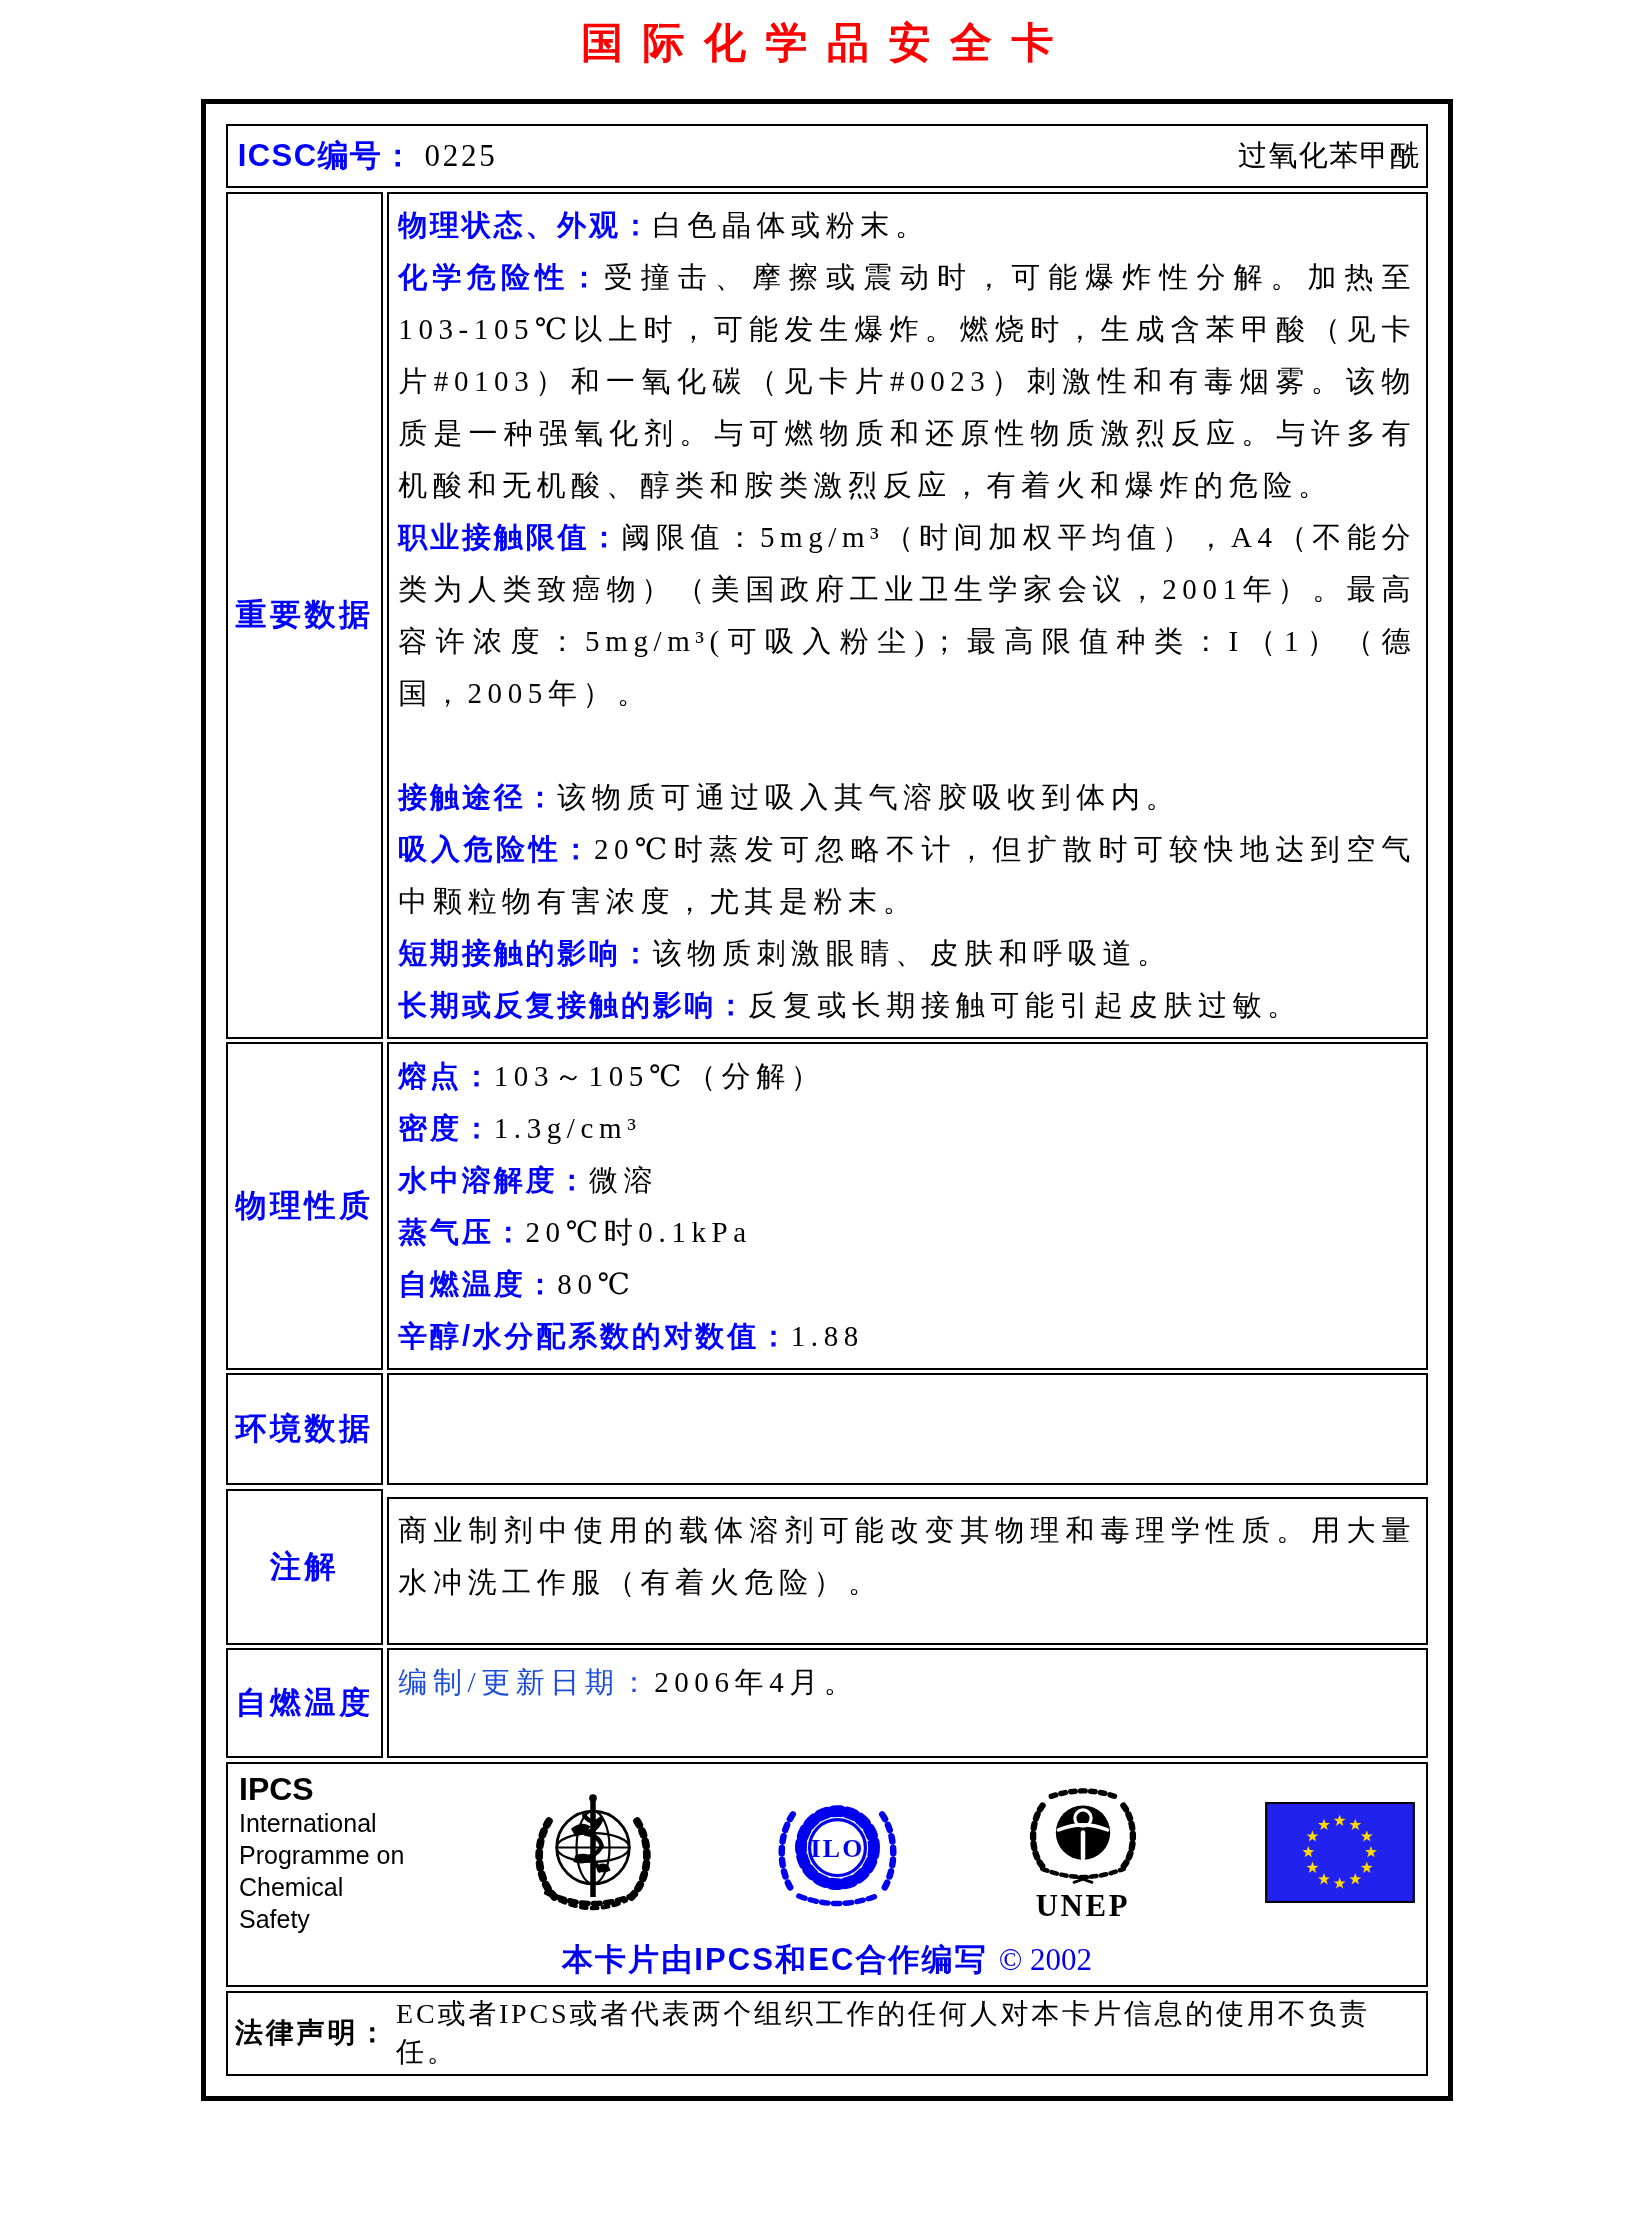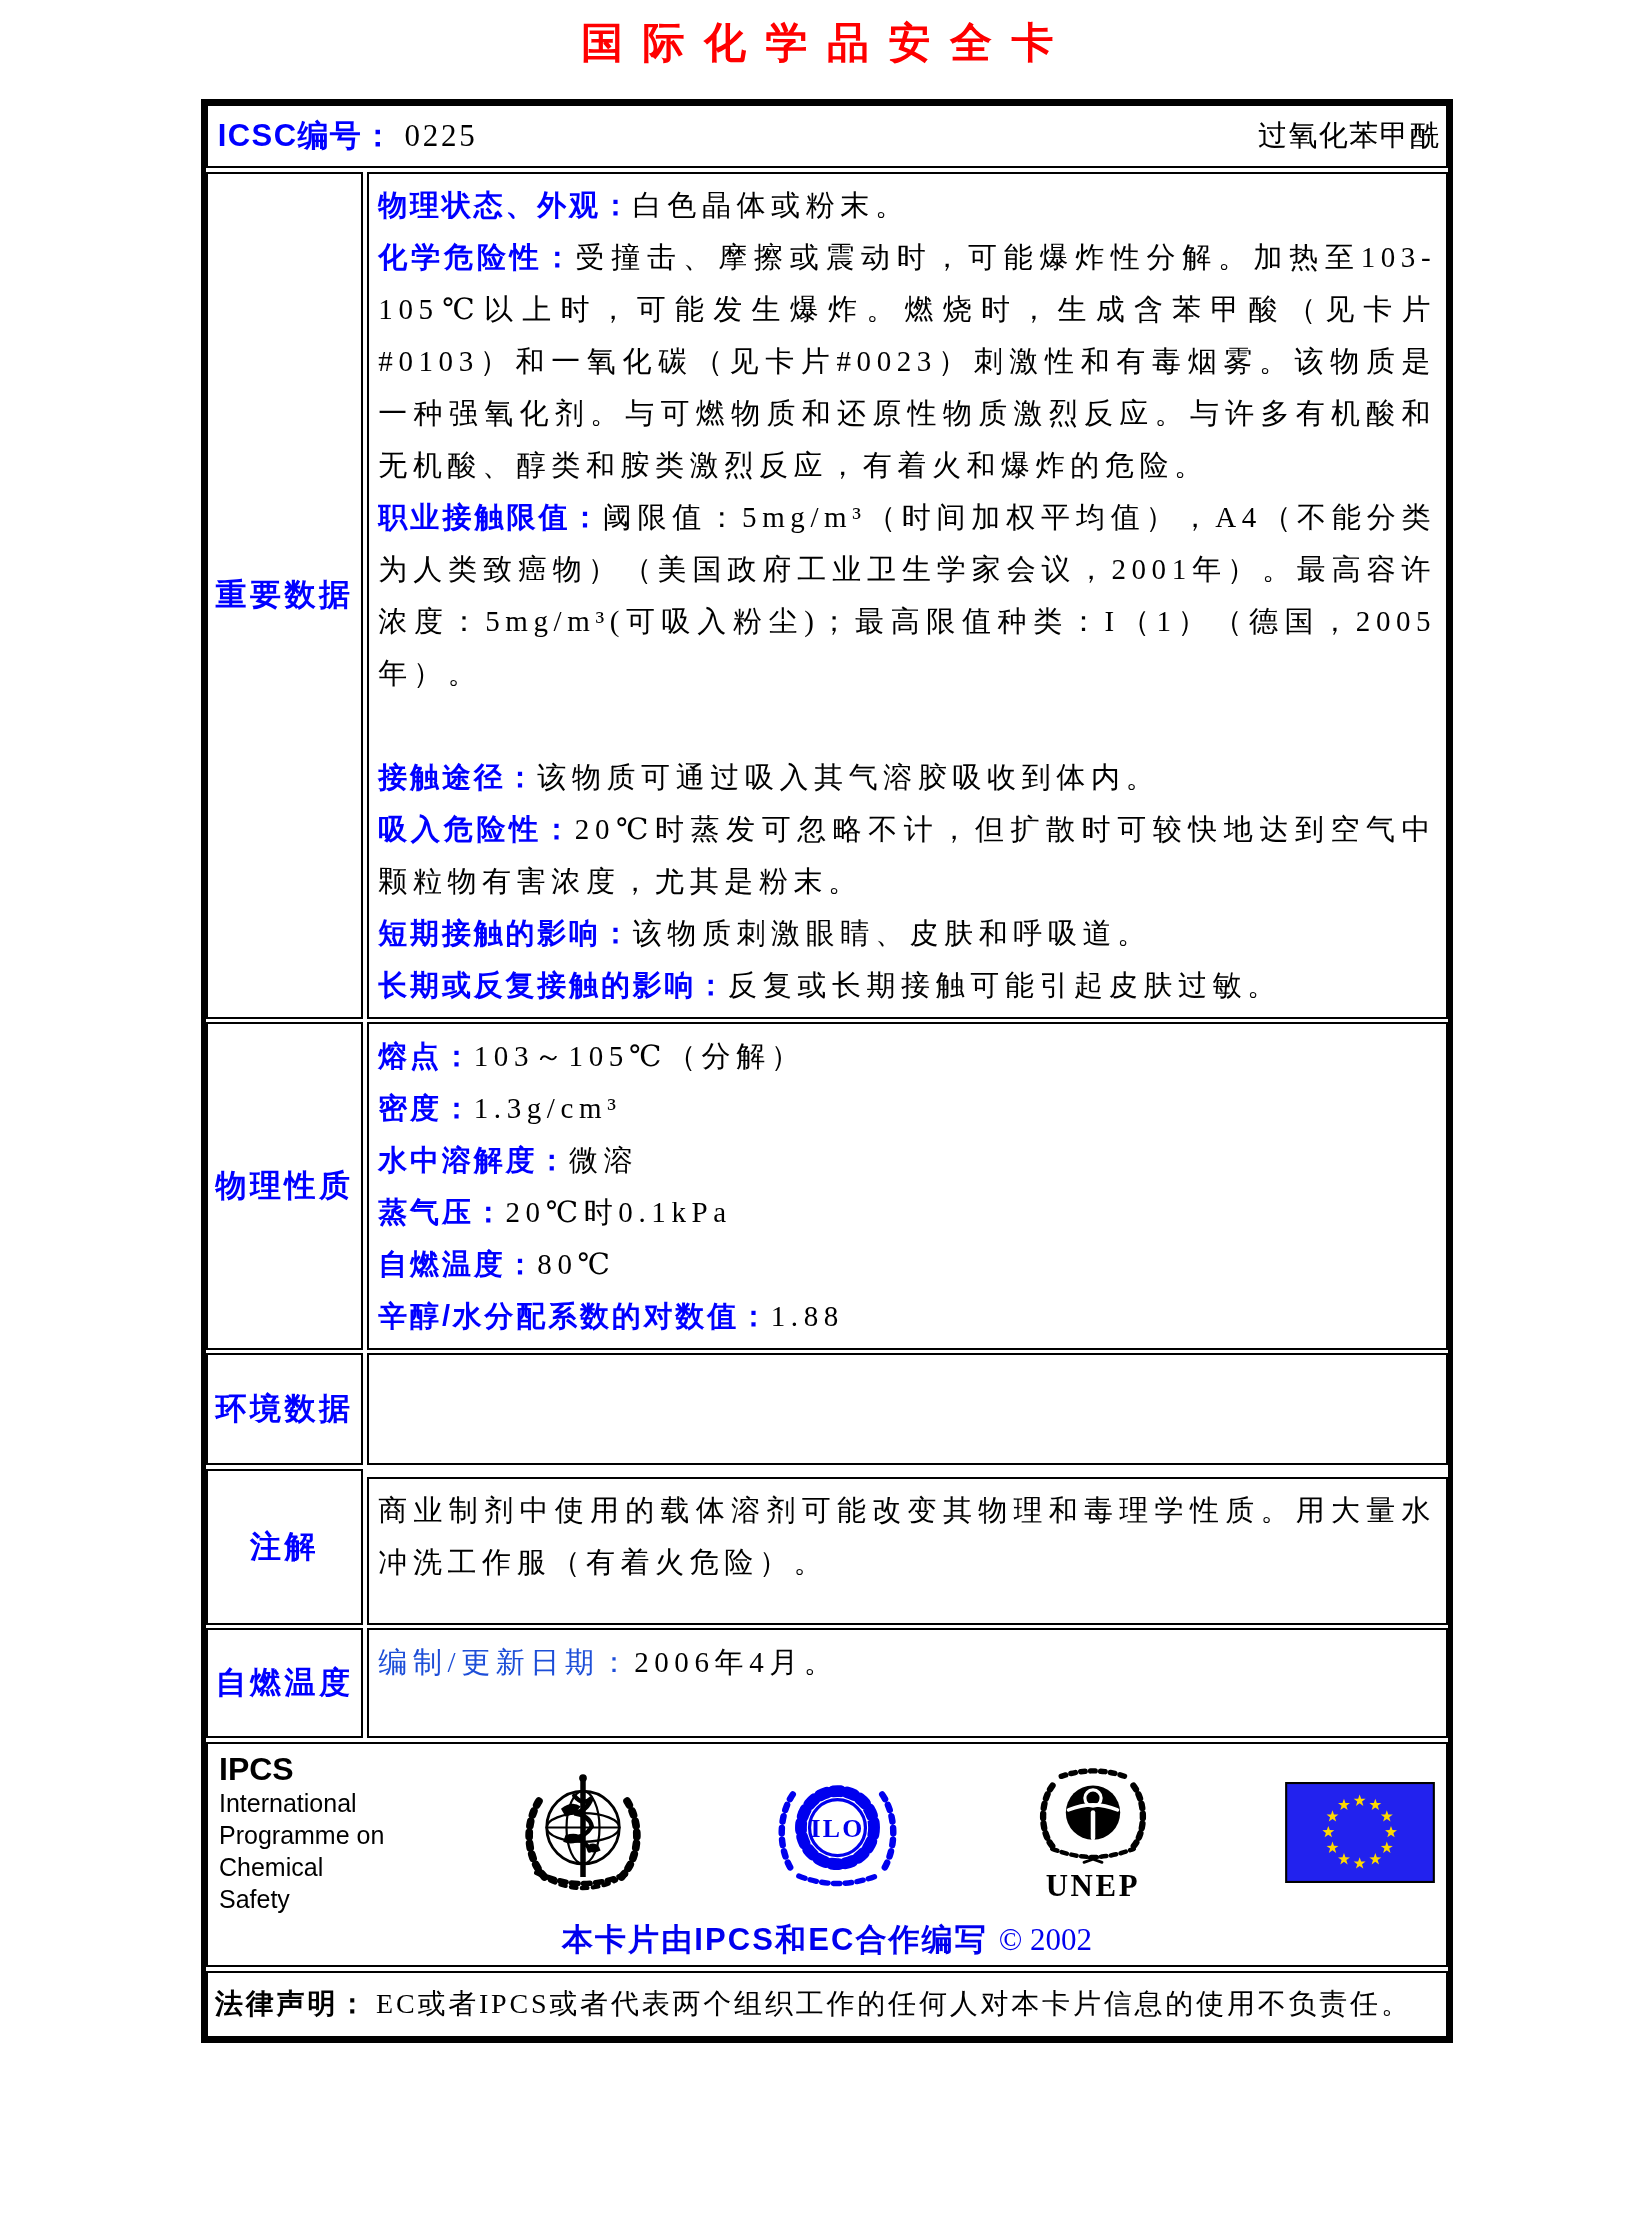--- a/index.html
+++ b/index.html
@@ -7,21 +7,21 @@
     width:1648px;height:2227px;background:#ffffff;position:relative;
     font-family:"Liberation Serif","DejaVu Serif",serif;color:#000;
   }
   .title{
     width:1252px;margin:0 0 0 201px;padding-top:15.3px;
     text-align:center;color:#ff0000;font-weight:bold;font-size:42px;
     letter-spacing:19.5px;font-family:"Liberation Serif","DejaVu Serif",serif;
   }
   .card{
     box-sizing:border-box;width:1252px;margin:28px 0 0 201px;
-    border:5.6px solid #000;padding:0;background:#fff;
+    border:5.6px solid #000;padding:20px;background:#fff;
     display:grid;grid-template-columns:157px 1fr;gap:3.5px;
   }
   .cell{box-sizing:border-box;border:2.8px solid #000;background:#fff;}
   .full{grid-column:1 / -1;}
   
   .header-row{
     min-height:64px;display:flex;align-items:center;justify-content:space-between;
     padding:0 5.6px 0 9.8px;font-size:31px;
   }
   .icsc-label{

